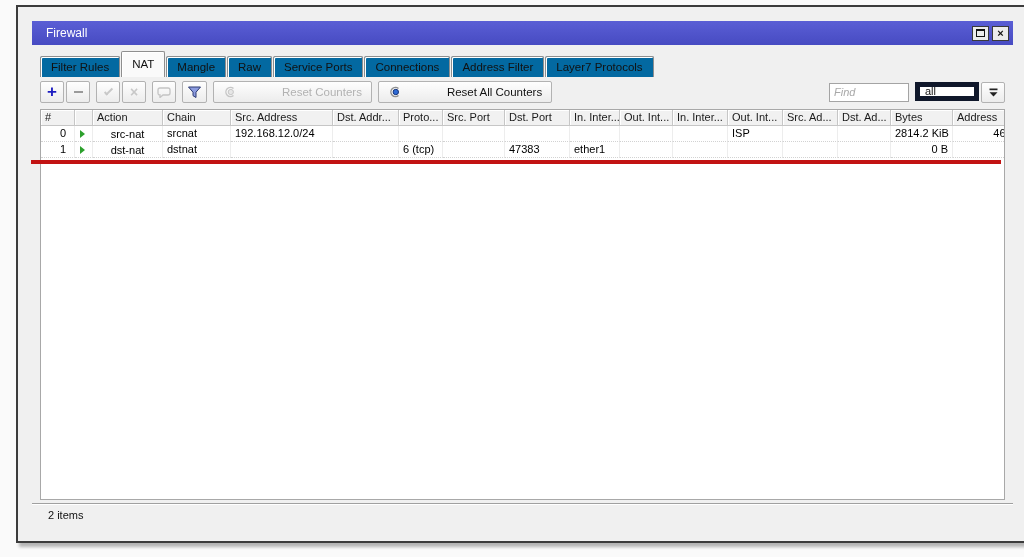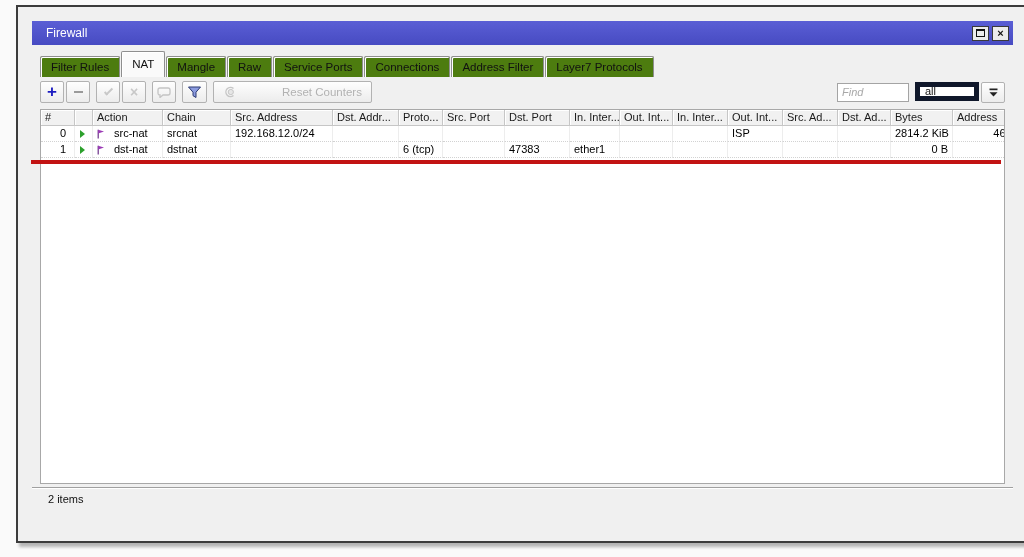--- a/index.html
+++ b/index.html
@@ -27,21 +27,21 @@
   }
   .max-glyph { display:inline-block; width:9px; height:8px; border:1px solid #111; border-top:2px solid #111; }
 
   
   .content { flex:1; display:flex; flex-direction:column; padding:6px 8px 0; min-height:0; }
 
   
   .tabs { display:flex; align-items:flex-end; height:26px; flex:0 0 26px; }
   .tab {
     height:21px; line-height:20px; padding:0 10px; font-size:11.5px; color:#111;
-    background:#4d7c0f; border:1px solid #8e8e8e; border-bottom:none;
+    background:#0369a1; border:1px solid #8e8e8e; border-bottom:none;
     border-radius:2px 2px 0 0; margin-right:1px; white-space:nowrap;
     box-shadow:inset 1px 1px 0 #fff;
   }
   .tab.active { height:26px; line-height:25px; background:#fafafa; }
 
   
   .toolbar { display:flex; align-items:center; height:26px; flex:0 0 26px; margin:2px 0 4px; gap:6px; }
   .tb-group { display:flex; gap:2px; }
   .tb-btn {
     height:22px; min-width:24px; padding:0 4px;
@@ -50,21 +50,21 @@
     font-size:11.5px; color:#111; white-space:nowrap;
   }
   .tb-btn.text { padding:0 9px;gap:46px; }
   .tb-btn.disabled { color:#b2b2b2; }
   .glyph-add { color:#1b1bc0; font-weight:bold; font-size:17px; line-height:1; margin-top:-2px; }
   .glyph-minus { display:inline-block; width:9px; height:2px; background:#9a9a9a; }
   .glyph-check { display:inline-block; width:9px; height:4px; border-left:2px solid #c8c8c8; border-bottom:2px solid #c8c8c8; transform:rotate(-45deg); margin-top:-3px; }
   .glyph-x { color:#c8c8c8; font-weight:bold; font-size:14px; line-height:1; }
   .spacer { flex:1; }
   .find-input {
-    width:72px; height:19px; border:1px solid #a4a4a4; font-size:11px; padding:0 4px;
+    width:80px; height:19px; border:1px solid #a4a4a4; font-size:11px; padding:0 4px;
     font-family:"Liberation Sans", sans-serif; background:#fff;
   }
   .find-input::placeholder { color:#a8a8a8; font-style:italic; }
   .scope-box {
     width:64px; height:19px; border:5px solid #0f172a; background:#fff;
     font-size:11px; display:flex; align-items:center; padding:0 5px; color:#111;
   }
   .dd-btn { width:20px; height:21px; }
 
   
@@ -84,27 +84,27 @@
   .trow .cell {
     font-size:11px; height:16px; line-height:15px; padding:0 4px;
     border-right:1px solid #ededed; border-bottom:1px dotted #d2d2d2;
     white-space:nowrap; overflow:hidden; color:#000;
   }
   .cell.r { text-align:right; }
   .cell.num { padding-right:8px; }
   .cell.pkts { grid-column:17 / 19; padding-right:4px; }
   .icon-cell { display:flex; align-items:center; justify-content:flex-start; padding-left:5px !important; }
   .play-tri { width:0; height:0; border-left:5px solid #2ca02c; border-top:4px solid transparent; border-bottom:4px solid transparent; }
-  .action-cell { display:flex; align-items:center; gap:9px; }
+  .action-cell { display:flex; align-items:center; gap:1px;flex-direction:column; }
 
   .annotation-line { position:absolute; left:-9px; right:4px; top:51px; height:4px; background:#c21313; }
 
   
   .statusbar {
-    flex:0 0 24px; margin:3px -8px 16px; border-top:1px solid #a0a0a0;
+    flex:0 0 24px; margin:3px -8px 0; border-top:1px solid #a0a0a0;
     box-shadow:inset 0 1px 0 #fff; background:#f0f0f0;
     font-size:11px; line-height:22px; padding-left:16px; color:#111;
   }
 </style>
 </head>
 <body>
 
 <div class="window">
 
   <div class="titlebar">
@@ -158,20 +158,27 @@
         <svg width="15" height="13" viewBox="0 0 15 13">
             <path d="M1.5 1 h12 l-4.5 5.2 v5.3 l-3 -1.8 v-3.5 z" fill="#8c9ce0" stroke="#2c3a73" stroke-width="1"></path>
           </svg>
       </div>
       <div class="tb-btn text disabled">
         <svg width="13" height="12" viewBox="0 0 13 12">
             <path d="M10.5 2.5 A4.6 4.6 0 1 0 10.5 9.5" fill="none" stroke="#c6c6c6" stroke-width="1.4"></path>
             <circle cx="7.8" cy="6" r="2.6" fill="#e6e6e6" stroke="#c6c6c6"></circle>
           </svg>
         <span>Reset Counters</span>
+      </div>
+      <div class="tb-btn text">
+        <svg width="13" height="12" viewBox="0 0 13 12">
+            <path d="M10.5 2.5 A4.6 4.6 0 1 0 10.5 9.5" fill="none" stroke="#8f8f8f" stroke-width="1.4"></path>
+            <circle cx="7.8" cy="6" r="2.7" fill="#2e6bd6" stroke="#16347a"></circle>
+          </svg>
+        <span>Reset All Counters</span>
       </div>
       <div class="spacer"></div>
       <input class="find-input" type="text" placeholder="Find" style="">
       <div class="tb-group">
         <div class="scope-box">
             <span>all</span>
           </div>
         <div class="tb-btn dd-btn">
           <svg width="9" height="9" viewBox="0 0 9 9">
               <rect x="0.5" y="0.5" width="8" height="1.7" fill="#222"></rect>

